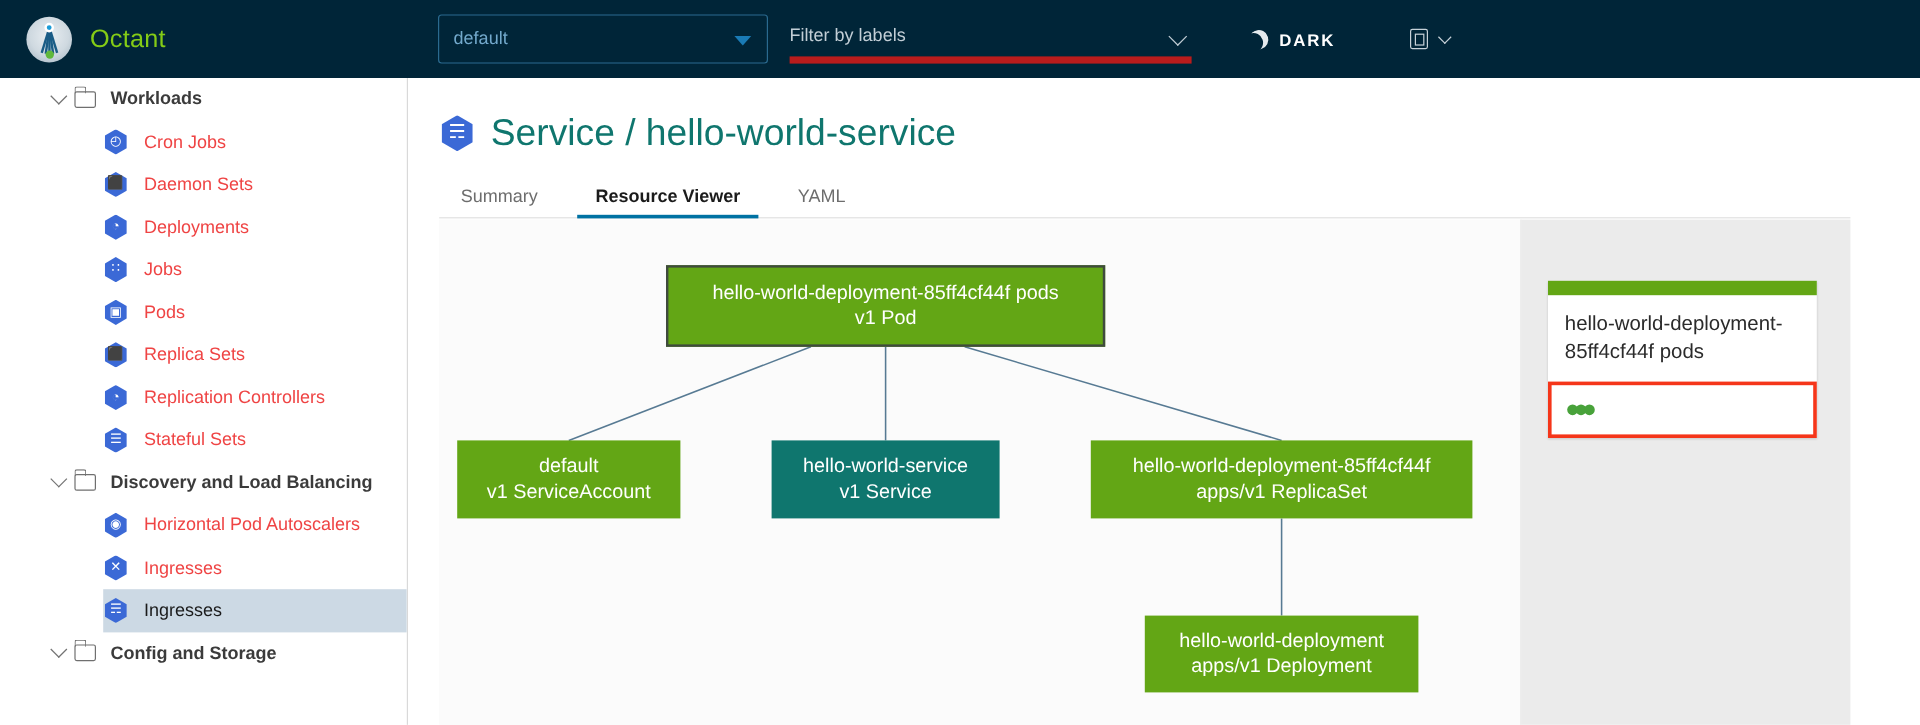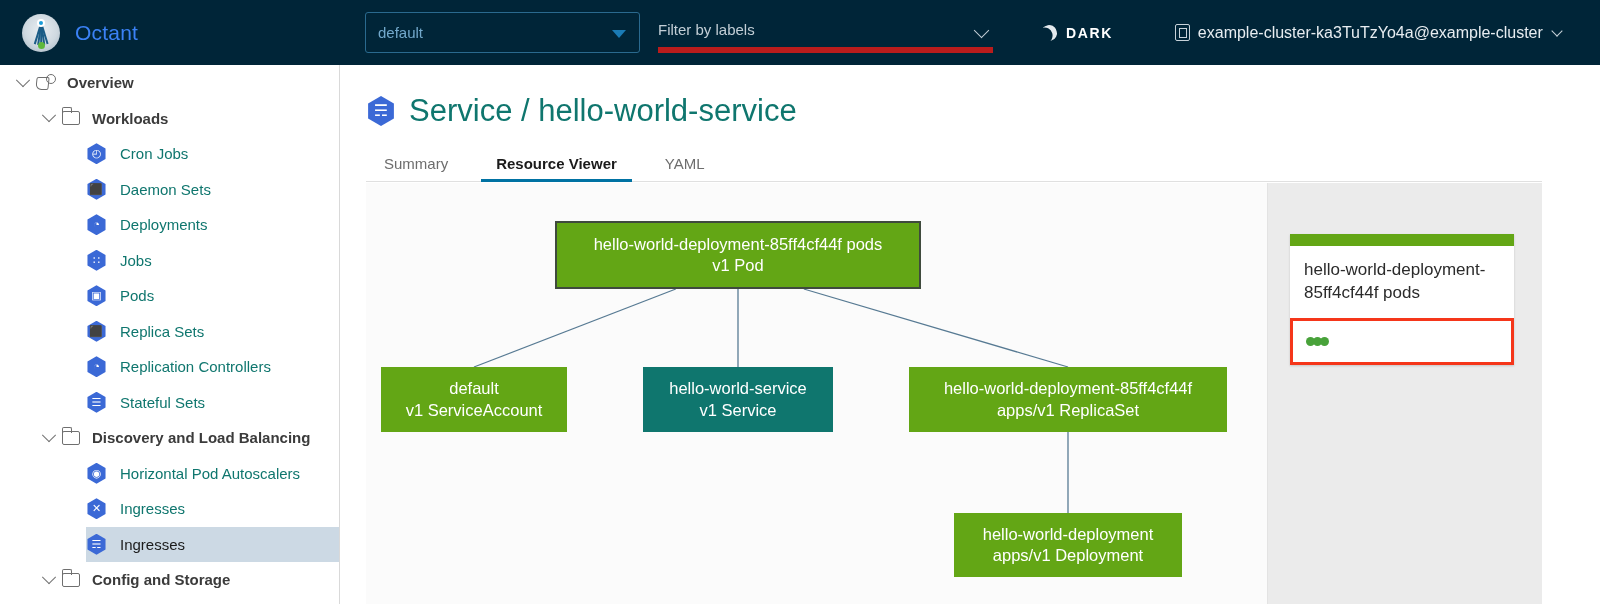--- a/index.html
+++ b/index.html
@@ -36,21 +36,21 @@
   .octant-logo .dot-top {
     position: absolute; left: 50%; top: 5px; width: 8px; height: 8px;
     margin-left: -4px; border-radius: 50%;
     background: #1a9bd7; border: 2px solid #ffffff;
   }
   .octant-logo .dot-bot {
     position: absolute; left: 50%; bottom: 3px; width: 7px; height: 7px;
     margin-left: -3.5px; border-radius: 50%; background: #5fb83a;
   }
   .brand-name {
-    color: #3b82f6; font-size: 21px; letter-spacing: .2px; margin-left: 15px;
+    color: #84cc16; font-size: 21px; letter-spacing: .2px; margin-left: 15px;
   }
 
   .ns-select {
     width: 275px; height: 41px; margin-left: 20px;
     border: 1px solid #2a6a8f; border-radius: 3px;
     background: transparent;
     display: flex; align-items: center; padding: 0 12px;
     position: relative;
   }
   .ns-select .val { color: #72a9cc; font-size: 15px; }
@@ -116,21 +116,21 @@
     height: 35.5px; display: flex; align-items: center; cursor: pointer;
     position: relative;
   }
   .nav-row.selected { background: #ccd9e4; }
   .nav-chev {
     width: 10px; height: 10px; flex: none;
     border-right: 1.8px solid #737373; border-bottom: 1.8px solid #737373;
     transform: rotate(45deg) translate(-2px,-2px);
   }
   .nav-chev-slot { width: 26px; display: flex; justify-content: center; flex: none; }
-  .nav-lbl { font-size: 15px; color: #0f766e; }
+  .nav-lbl { font-size: 15px; color: #ef4444; }
   .nav-lbl.bold { font-weight: bold; color: #3b3b3b; }
   .nav-lbl.sel { color: #1b1b1b; }
 
   .ico-overview {
     width: 19px; height: 17px; flex: none; position: relative;
   }
   .ico-overview::before {
     content: ""; position: absolute; left: 0; top: 3px;
     width: 11px; height: 11px; border: 1.5px solid #6f6f6f;
     border-radius: 2px 2px 2px 6px; transform: skewX(-6deg);
@@ -271,33 +271,25 @@
     <span class="chev-thin"></span>
   </div>
 
   <div class="dark-toggle">
     <span class="moon"></span>
     <span class="dark-txt">DARK</span>
   </div>
 
   <div class="cluster-sel">
     <span class="cluster-ico"></span>
-    <span class="cluster-txt">example-cluster-ka3TuTzYo4a@example-cluster</span>
     <span class="cluster-chev"></span>
   </div>
 </div>
 
 <div class="sidebar" id="sidebar">
-    <div class="nav-row" style="padding-left: 10px;">
-      <span class="nav-chev-slot">
-        <span class="nav-chev"></span>
-      </span>
-      <span class="ico-overview" style="margin-right: 12px;"></span>
-      <span class="nav-lbl bold">Overview</span>
-    </div>
     <div class="nav-row" style="padding-left: 36px;">
       <span class="nav-chev-slot">
         <span class="nav-chev"></span>
       </span>
       <span class="ico-folder" style="margin-right: 12px;"></span>
       <span class="nav-lbl bold">Workloads</span>
     </div>
     <div class="nav-row" style="padding-left: 86px;">
       <span class="k8s" style="margin-right: 13px;">
         <span class="hex"></span>

